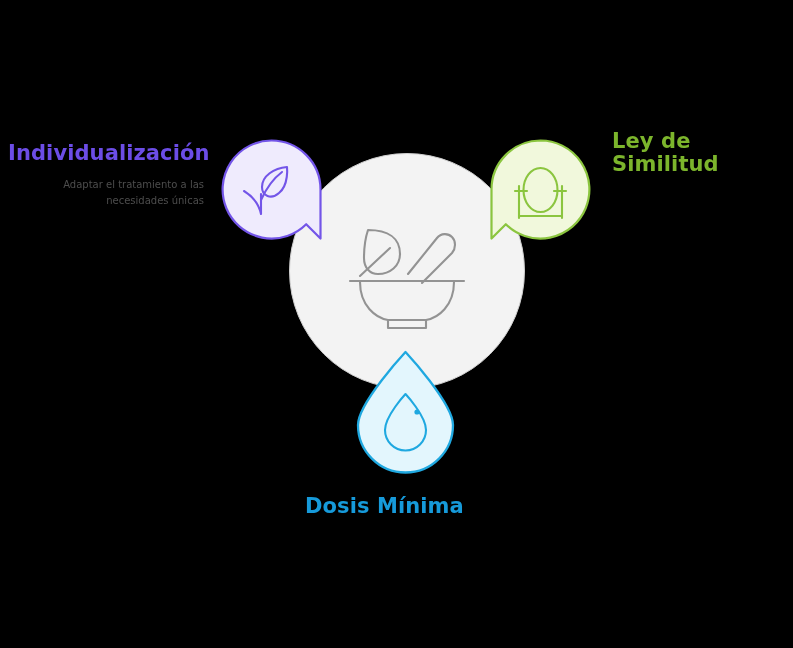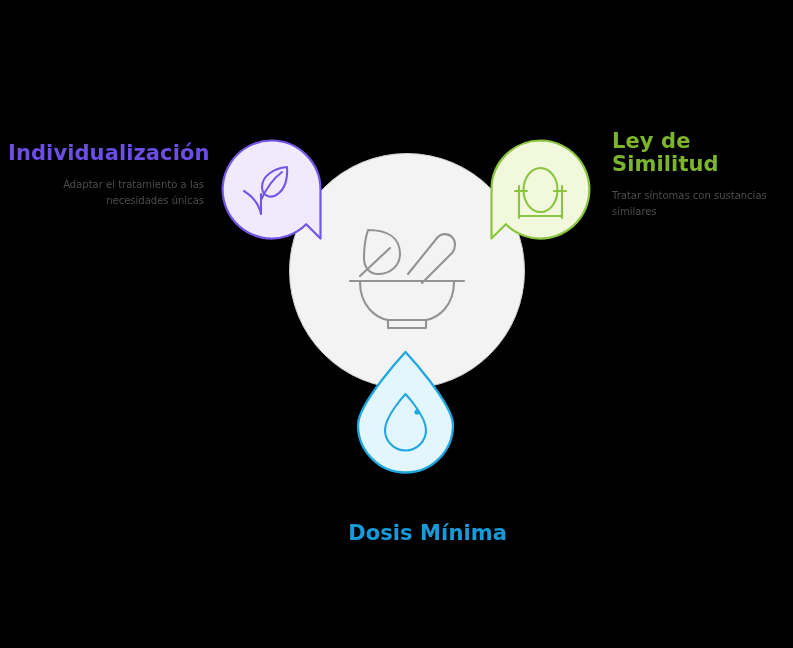--- a/index.html
+++ b/index.html
@@ -81,23 +81,23 @@
     text-align: right;
   }
   .block-right {
     left: 612px;
     top: 130px;
     width: 180px;
     text-align: left;
   }
   .block-bottom {
     left: 305px;
-    top: 522px;
+    top: 495px;
     width: 202px;
-    text-align: right;
+    text-align: left;
   }
   .block-bottom .label-desc { line-height: 1.58; }
 </style>
 </head>
 <body>
 
 <div id="infographic">
 
   <div class="hub">
     <div class="hub-icon">
@@ -166,20 +166,19 @@
     </svg>
   </div>
 
   <div class="label-block block-left">
     <p class="label-title" style="color:#6c4de6">Individualización</p>
     <p class="label-desc">Adaptar el tratamiento a las necesidades únicas</p>
   </div>
 
   <div class="label-block block-right">
     <p class="label-title" style="color:#7cb52c">Ley de Similitud</p>
-    <p class="label-desc">Tratar síntomas con sustancias similares</p>
   </div>
 
   <div class="label-block block-bottom">
     <p class="label-title" style="color:#169ada">Dosis Mínima</p>
   </div>
 
 </div>
 
 </body></html>

